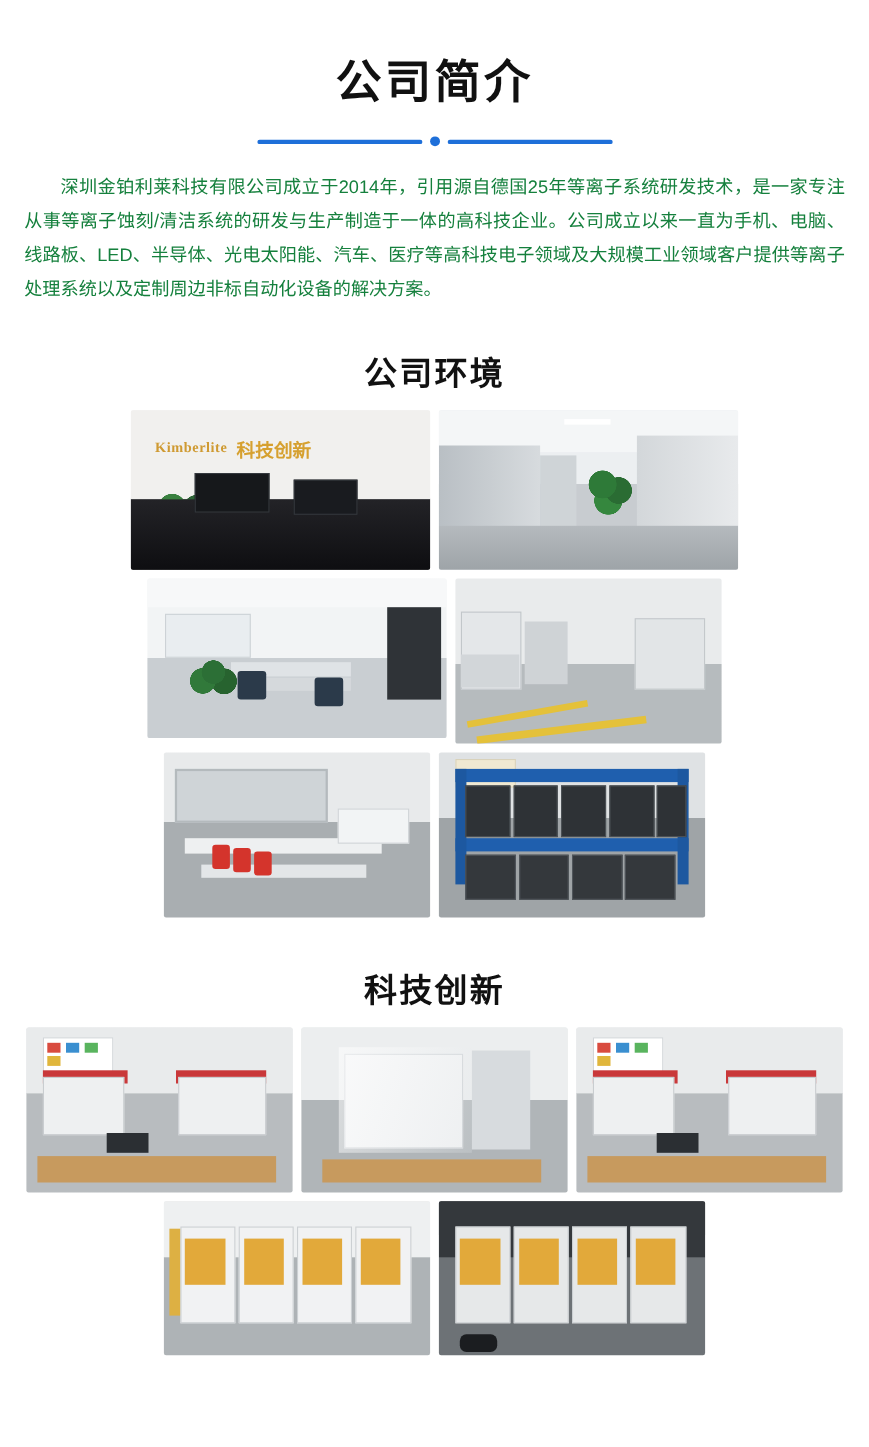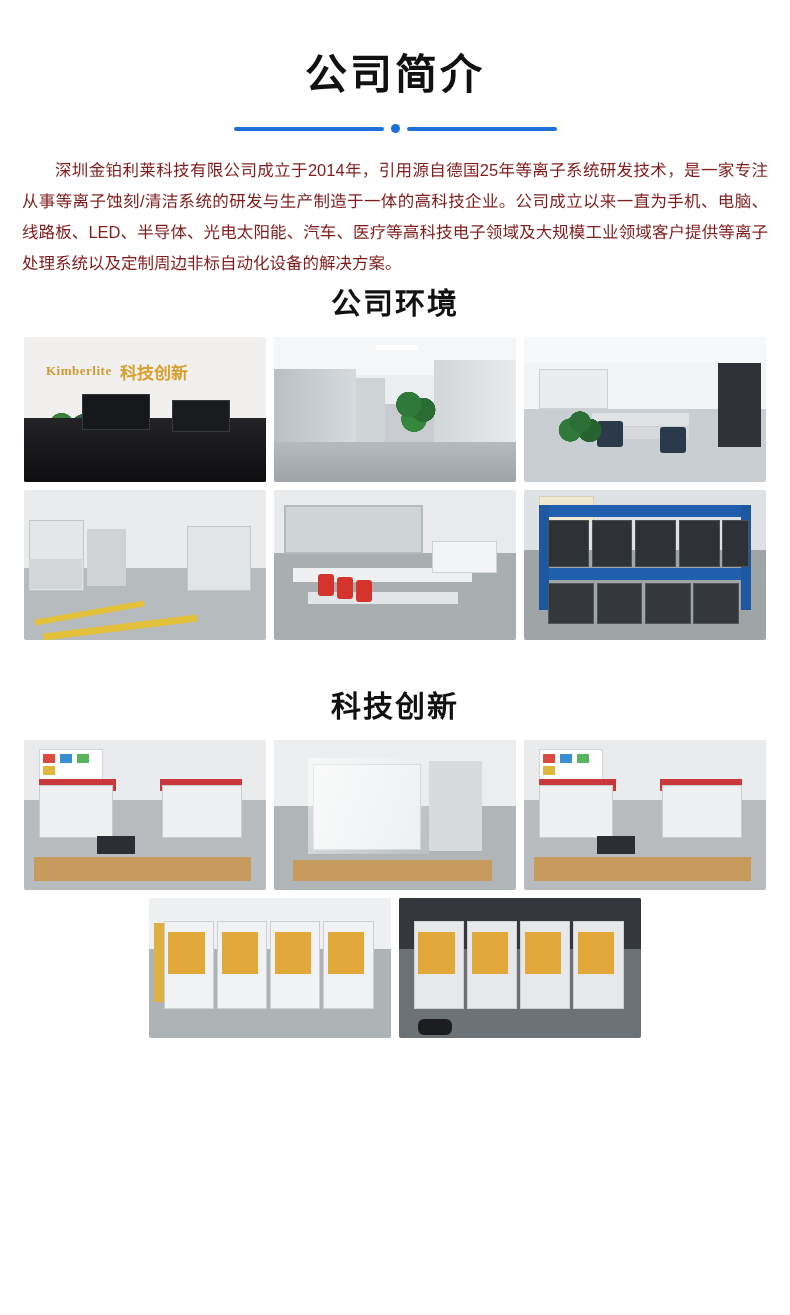--- a/index.html
+++ b/index.html
@@ -49,54 +49,54 @@
     height: 9px;
     background: #1e6fd9;
     border-radius: 50%;
     margin: 0 7px;
   }
   
   .body-text {
     margin: 22px 22px 0 22px;
     font-size: 16.5px;
     line-height: 31px;
-    color: #7f1d1d;
+    color: #15803d;
     text-align: justify;
   }
   .body-text p {
     margin: 0;
     text-indent: 2em;
   }
   
   .section-title {
     text-align: center;
     font-size: 30px;
     font-weight: bold;
     color: #111;
     letter-spacing: 2px;
   }
-  .sec-env { }
+  .sec-env { margin-top: 36px; }
   .sec-pack { margin-top: 42px; }
 
   
   .grid {
     display: flex;
     flex-wrap: wrap;
     justify-content: center;
     gap: 8px;
     margin-top: 14px;
     padding: 0 18px;
   }
   .photo {
     position: relative;
     overflow: hidden;
     background: #d8dcdf;
     border-radius: 2px;
   }
-  .w3 { width: 242px; height: 145px; }
+  .w3 { width: 272px; height: 145px; }
   .p2-a { width: 242px; height: 150px; }
   .w2 { width: 242px; height: 150px; }
   .bottom2 { width: 242px; height: 140px; }
 
   
   .ph1 { background: linear-gradient(#efefed, #e6e5e2 55%, #1d1d1f 56%, #121214 100%); }
   .ph1 .wall { position:absolute; left:0; top:0; width:100%; height:56%; background:#f1f0ee; }
   .ph1 .logo { position:absolute; left:22px; top:26px; font-size:13px; font-weight:bold;
                color:#cf9a32; letter-spacing:0.5px; font-family:"Liberation Serif", serif; }
   .ph1 .logo2{ position:absolute; left:96px; top:22px; font-size:17px; font-weight:bold; color:#d6a02f; }

